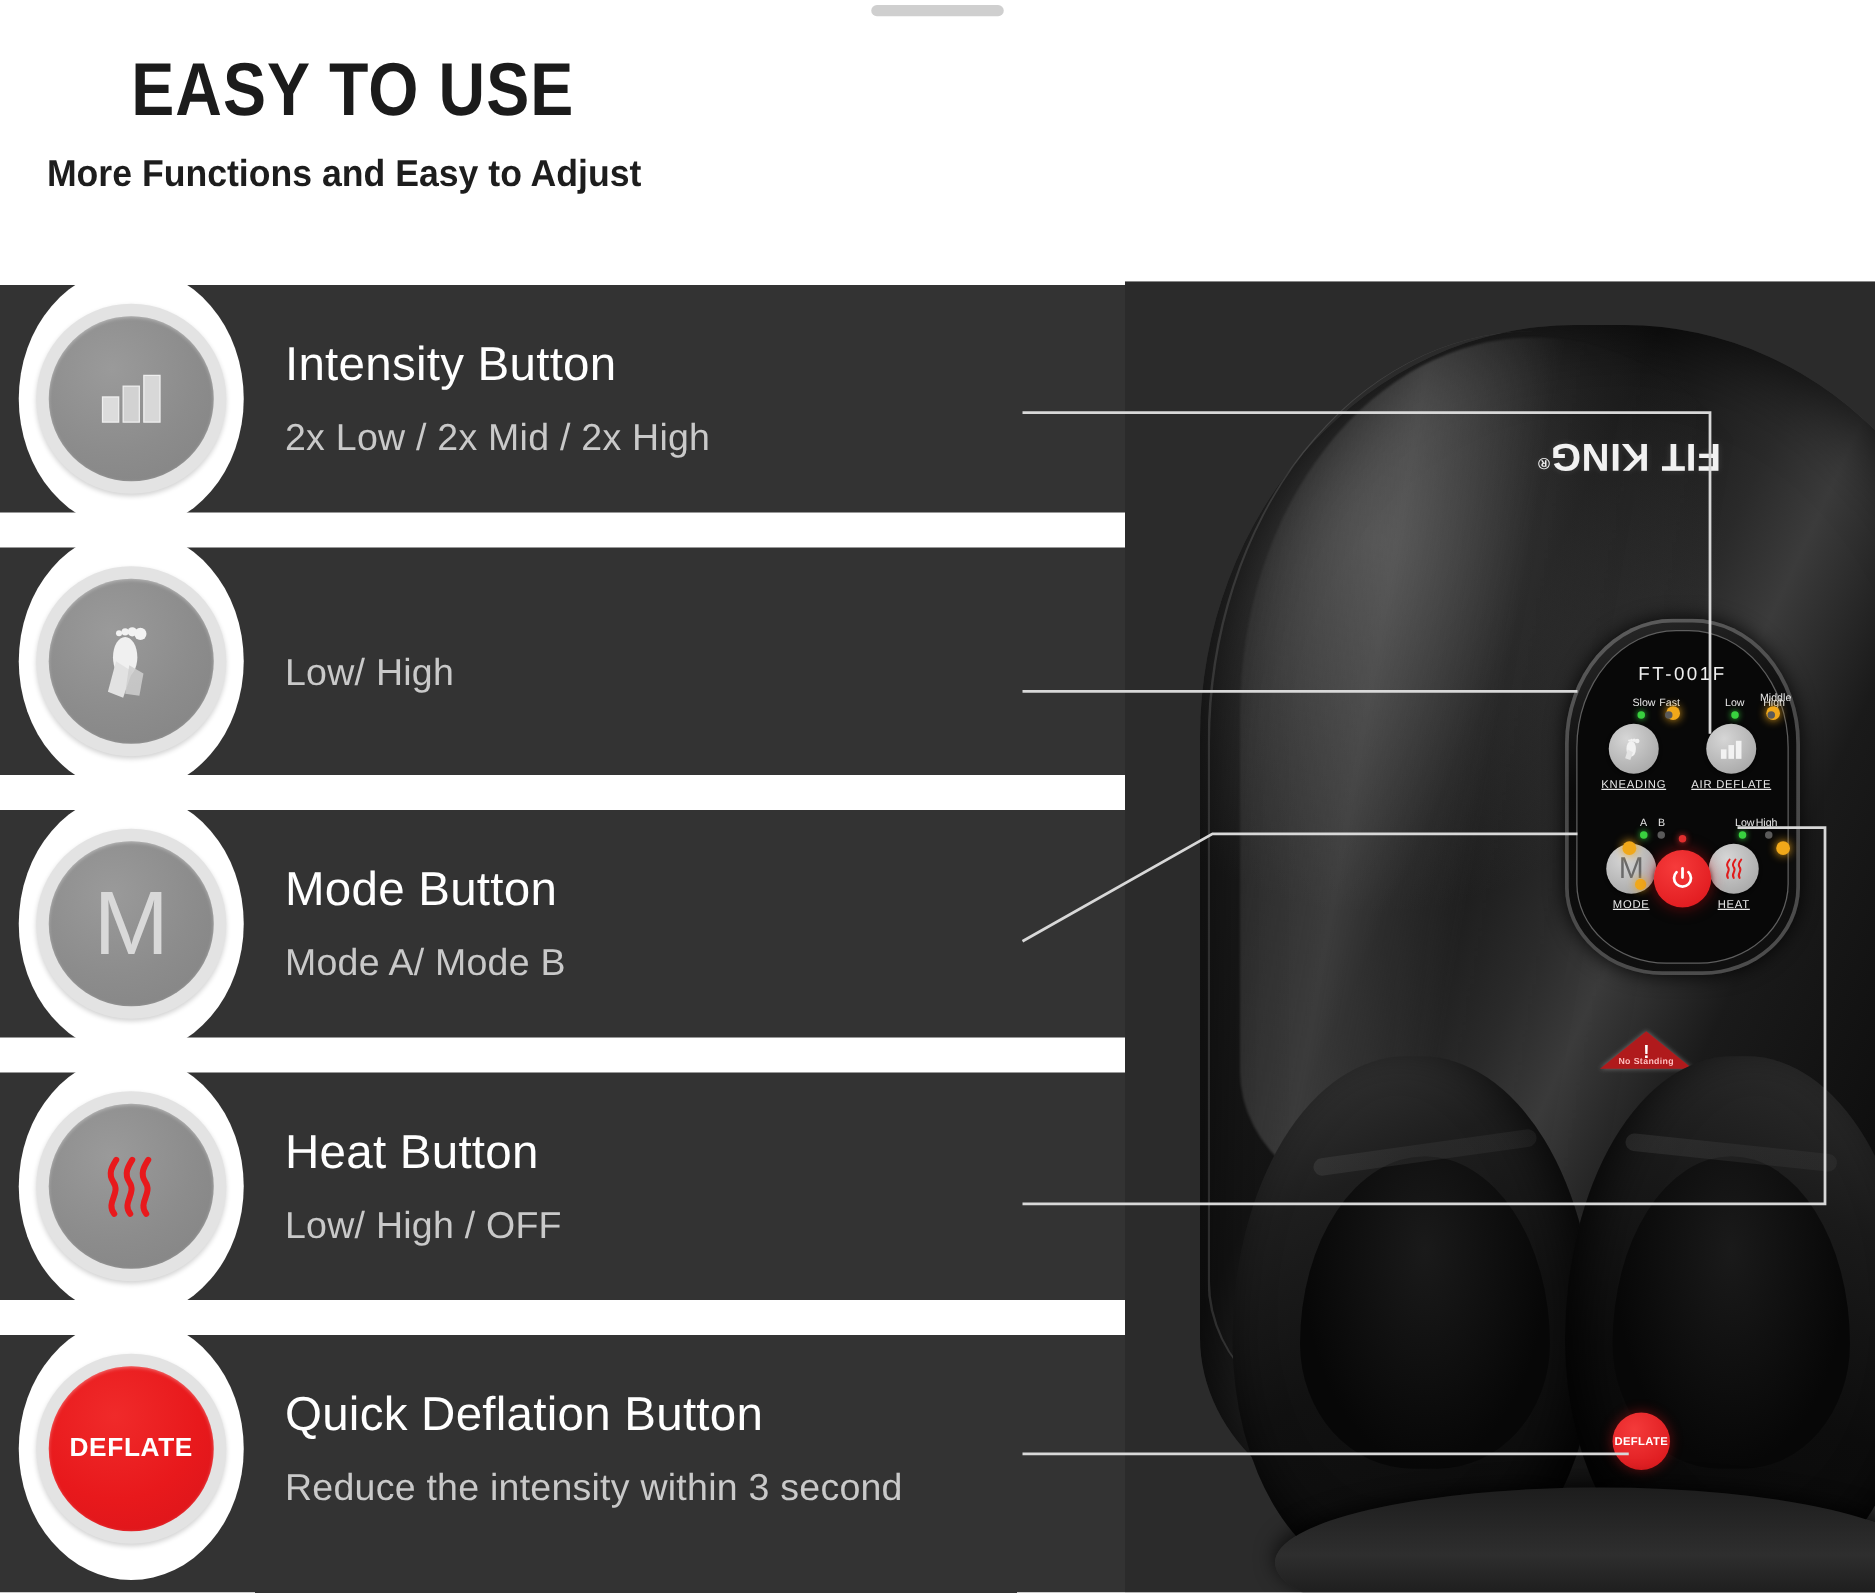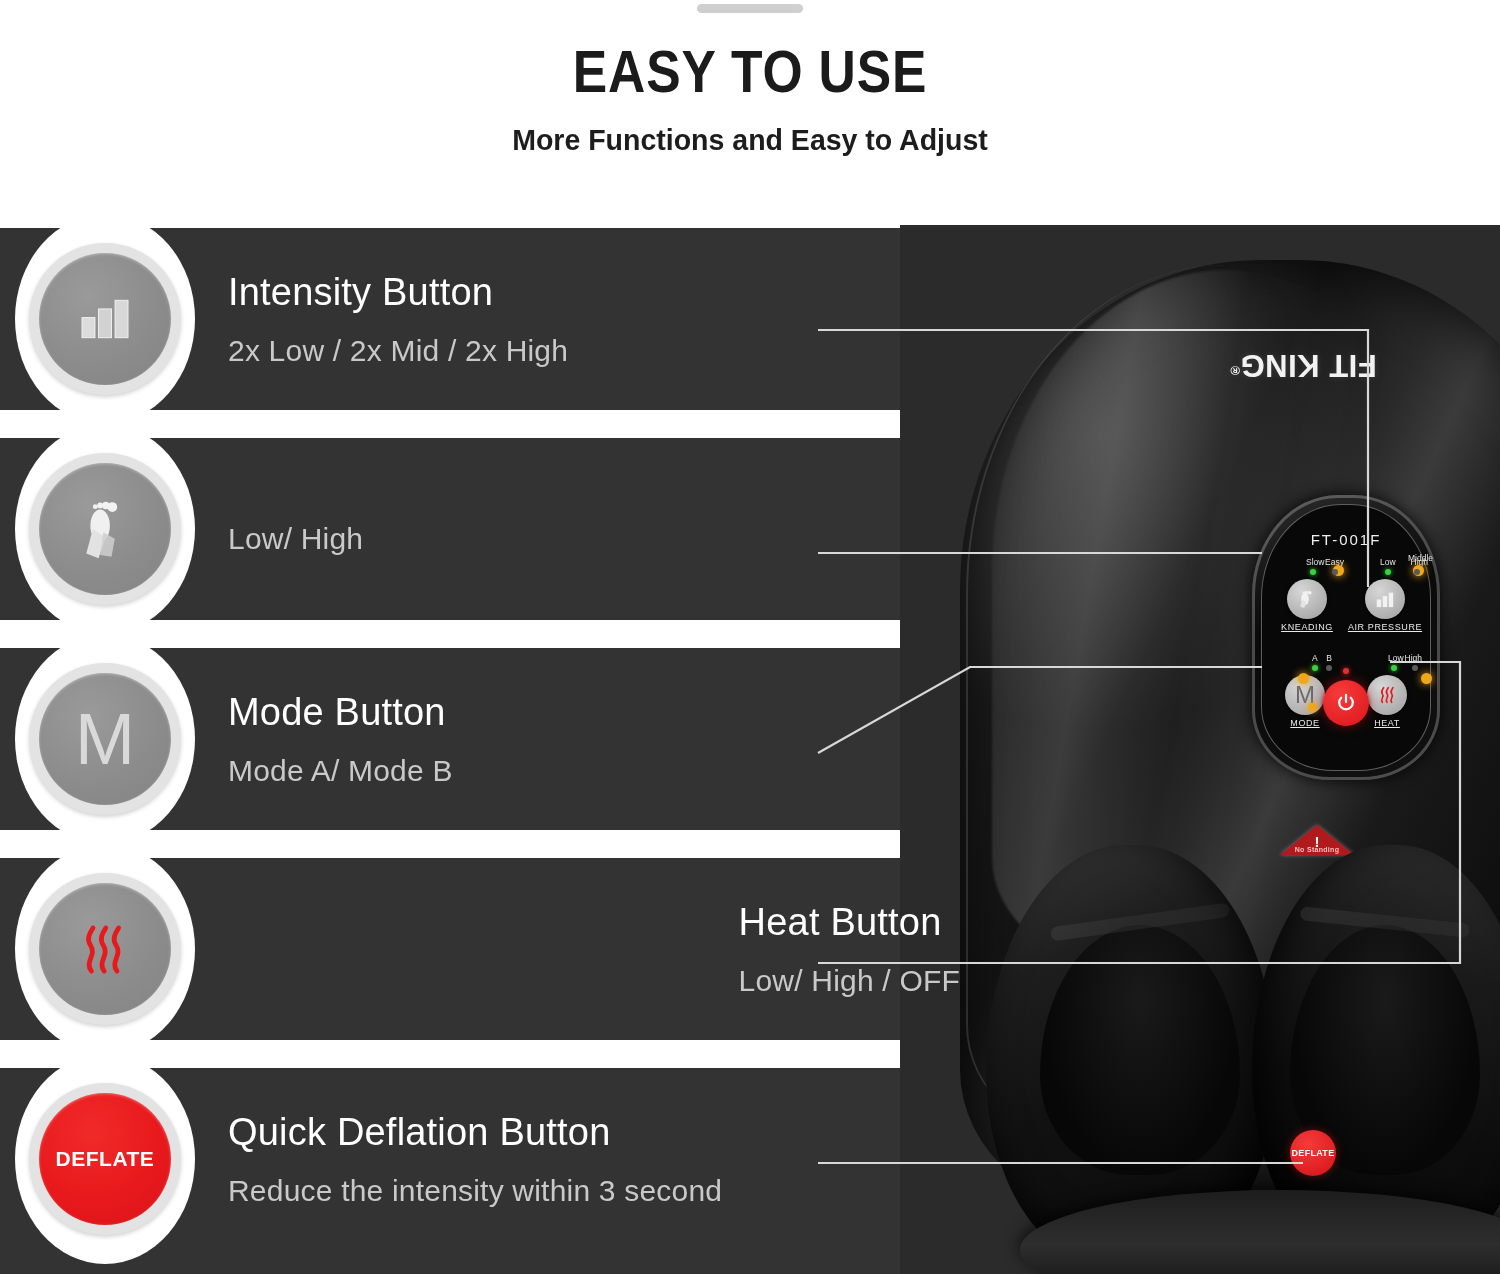--- a/index.html
+++ b/index.html
@@ -12,21 +12,21 @@
   .page { position: relative; width: 1500px; height: 1274px; background:#fff; }
 
   
   .scroll-pill {
     position: absolute; left: 697px; top: 4px;
     width: 106px; height: 9px; border-radius: 5px;
     background: #cfcfcf;
   }
 
   
-  .header { position: absolute; left: 0; top: 40px; width: 1500px; text-align: center; }
+  .header { position: absolute; left: 0; top: 40px; width: 1500px; text-align: left; }
   .header h1 {
     font-size: 60px; font-weight: bold; letter-spacing: 1px;
     color: #1b1b1b; line-height: 1.05;
     font-family: "Liberation Sans", sans-serif;
     transform: scaleX(0.86); transform-origin: center;
   }
   .header h2 {
     margin-top: 20px; font-size: 30px; font-weight: bold;
     color: #1d1d1d; letter-spacing: 0px;
     transform: scaleX(0.95); transform-origin: center;
@@ -249,21 +249,21 @@
 
     <div class="brand"><span>FIT KING</span><span class="reg">®</span></div>
 
     <div class="panel">
       <div class="panel-inner">
         <div class="model">FT-001F</div>
 
         <div class="ctrl" style="left:10px; top:52px;">
           <div class="leds">
             <span class="led-txt" style="left:-2px;">Slow</span>
-            <span class="led-txt" style="right:-2px;">Easy</span>
+            <span class="led-txt" style="right:-2px;">Fast</span>
             <span class="led green" style="left:2px;"></span>
             <span class="led amber" style="left:25px;"></span>
             <span class="led off" style="right:4px;"></span>
           </div>
           <div class="btn">
             <svg viewBox="0 0 32 32" width="22" height="22">
               <ellipse cx="13" cy="16" rx="5.5" ry="9" fill="#f2f2f2"></ellipse>
               <circle cx="20" cy="7" r="2.6" fill="#f2f2f2"></circle>
               <circle cx="16.5" cy="6.2" r="2" fill="#f2f2f2"></circle>
               <circle cx="13.4" cy="6" r="1.6" fill="#f2f2f2"></circle>
@@ -283,21 +283,21 @@
             <span class="led amber" style="left:31px;"></span>
             <span class="led off" style="right:4px;"></span>
           </div>
           <div class="btn">
             <svg viewBox="0 0 32 26" width="22" height="19">
               <rect x="4" y="13" width="6.5" height="11" fill="#f2f2f2"></rect>
               <rect x="12.7" y="8" width="6.5" height="16" fill="#f2f2f2"></rect>
               <rect x="21.4" y="3" width="6.5" height="21" fill="#f2f2f2"></rect>
             </svg>
           </div>
-          <div class="cap">AIR PRESSURE</div>
+          <div class="cap">AIR DEFLATE</div>
         </div>
 
         <div class="ctrl" style="left:8px; top:148px;">
           <div class="leds">
             <span class="led-txt" style="left:6px;">A</span>
             <span class="led-txt" style="right:8px;">B</span>
             <span class="led green" style="left:6px;"></span>
             <span class="led off" style="right:8px;"></span>
             <span class="led amber" style="left:-8px; top:20px;"></span>
           </div>
@@ -404,21 +404,21 @@
           <span class="mode-m">M</span>
         </div>
       </div>
     </div>
     <div class="texts">
       <div class="feat-title">Mode Button</div>
       <div class="feat-sub">Mode A/ Mode B</div>
     </div>
   </div>
 
-  <div class="feature" style="top:844px;justify-content:space-between;">
+  <div class="feature" style="top:844px;">
     <div class="badge-wrap">
       <div class="halo"></div>
       <div class="ring">
         <div class="disc">
           <svg viewBox="0 0 60 66" width="48" height="53">
             <path d="M13 60 C4 48 20 40 12 28 C6 19 12 11 15 6" stroke="#e8191c" stroke-width="6" fill="none" stroke-linecap="round"></path>
             <path d="M29 60 C20 48 36 40 28 28 C22 19 28 11 31 6" stroke="#e8191c" stroke-width="6" fill="none" stroke-linecap="round"></path>
             <path d="M45 60 C36 48 52 40 44 28 C38 19 44 11 47 6" stroke="#e8191c" stroke-width="6" fill="none" stroke-linecap="round"></path>
           </svg>
         </div>

